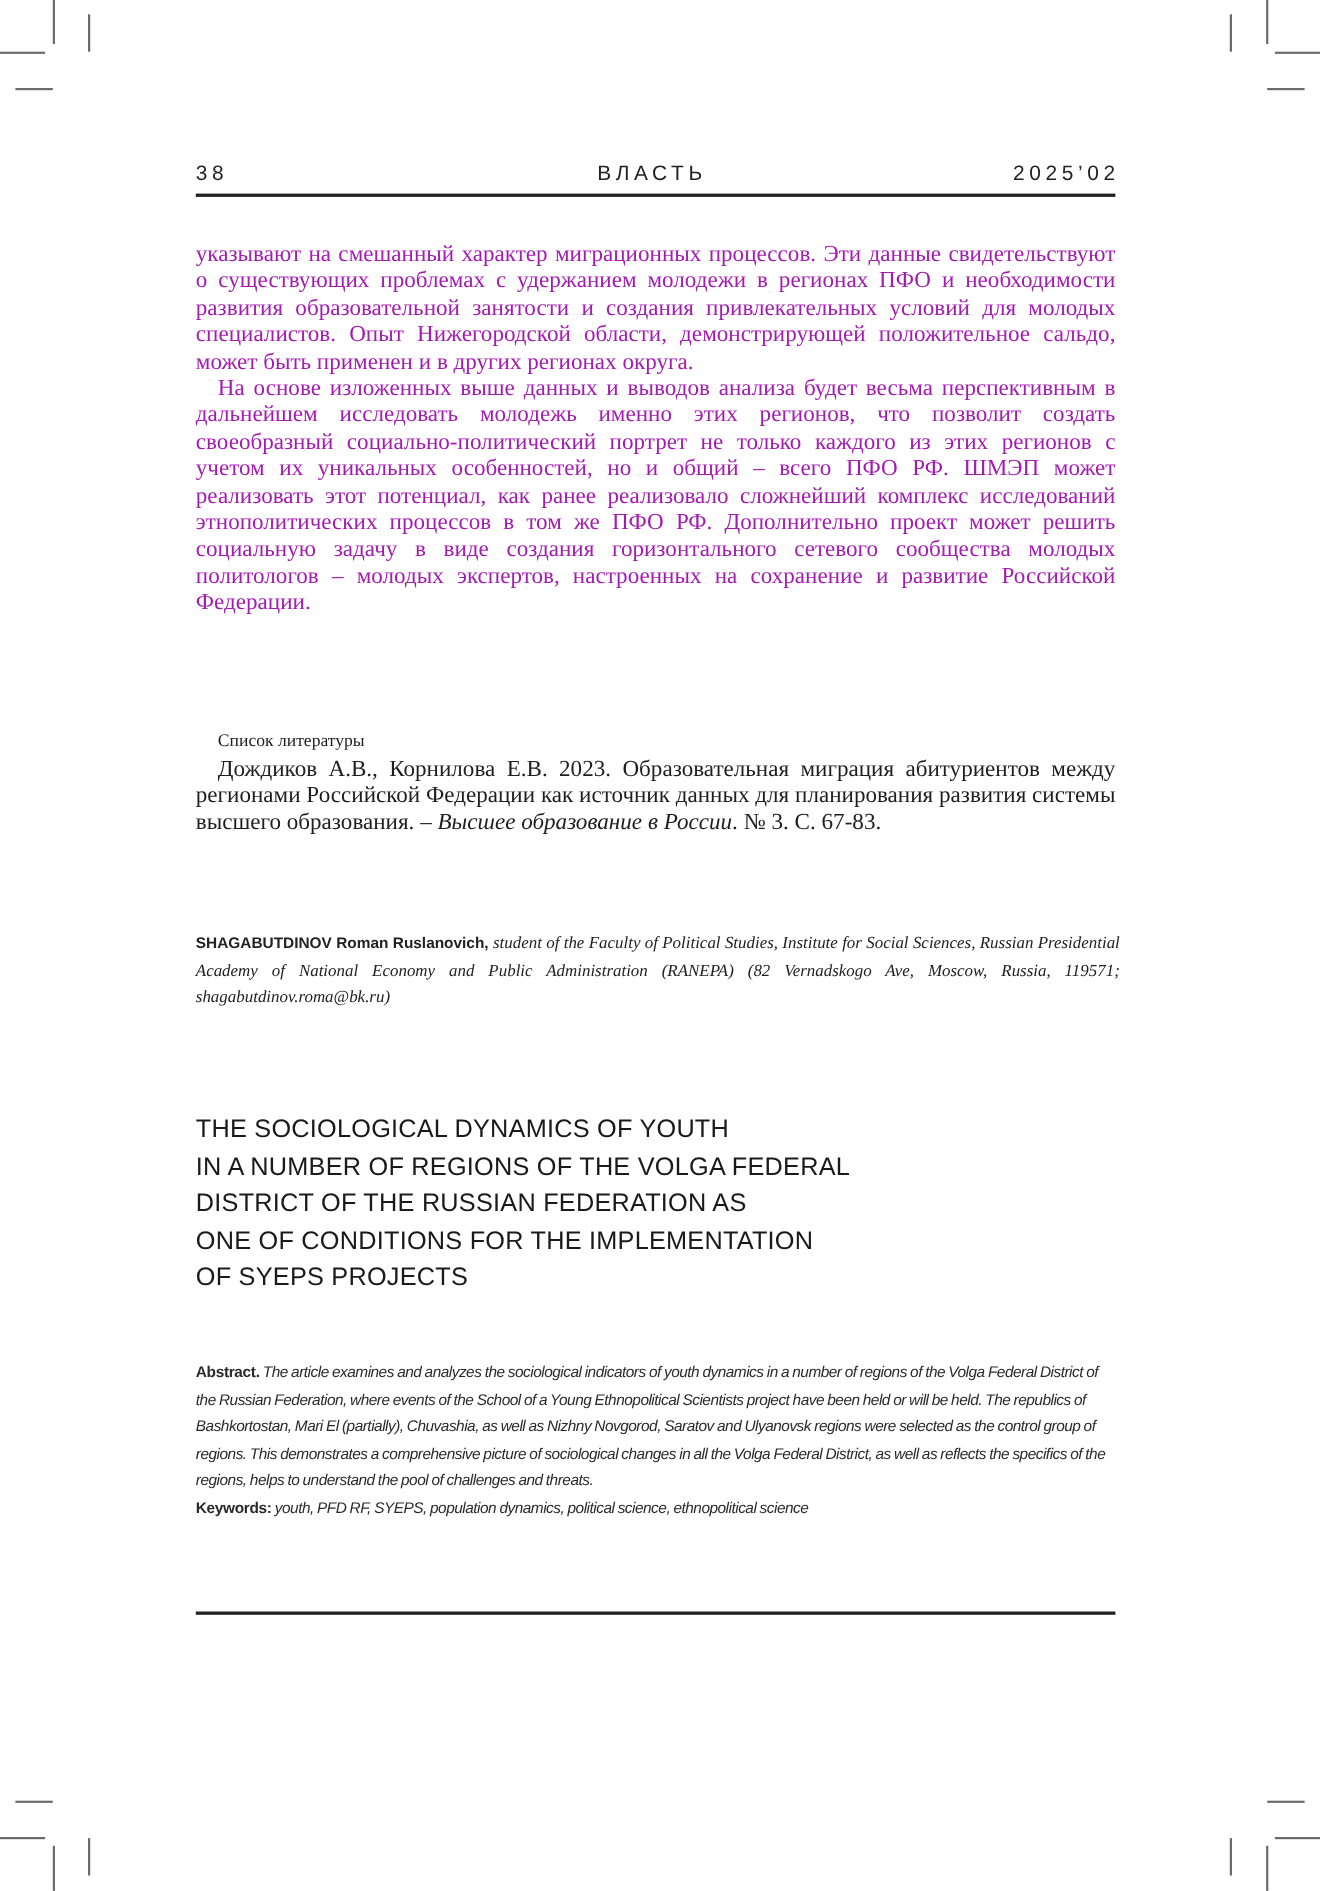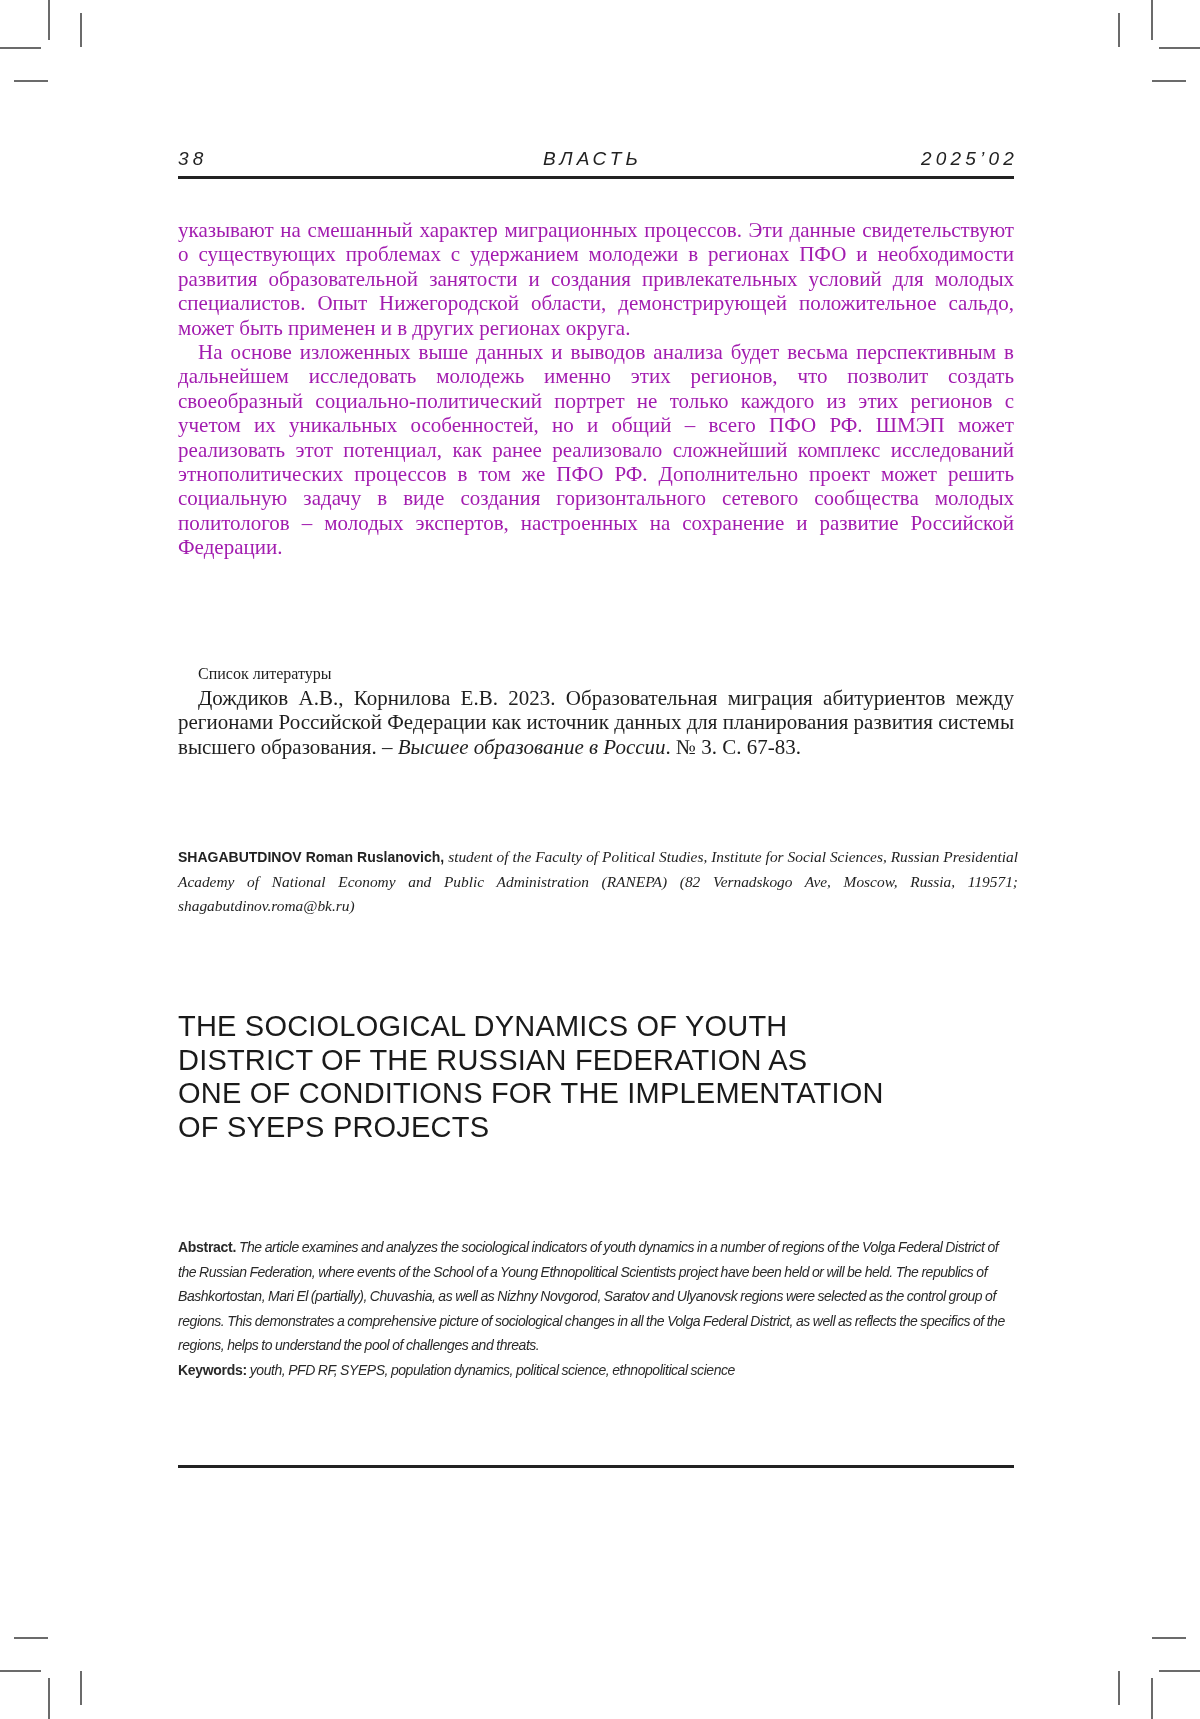--- a/index.html
+++ b/index.html
@@ -1,21 +1,21 @@
 <!DOCTYPE html>
 <html><head>
 <meta charset="utf-8">
 <style>
   html, body { margin: 0; padding: 0; background: #ffffff; }
   body { width: 1200px; height: 1719px; position: relative; overflow: hidden; color: #1a1a1a; }
   .crop { position: absolute; background: #6b6b6b; }
   .page { position: absolute; left: 178px; top: 0; width: 836px; }
 
   .running-head { position: absolute; top: 148px; left: 0; width: 836px; height: 30px;
-    font-family: "Liberation Sans", sans-serif; font-size: 19px; letter-spacing: 4.2px; color: #222; font-style: italic; }
+    font-family: "Liberation Sans", sans-serif; font-size: 19px; letter-spacing: 4.2px; color: #222; }
   .running-head span { position: absolute; top: 0; }
   .rh-page { left: 0; }
   .rh-journal { left: 365px; }
   .rh-issue { right: -4px; }
   .head-rule { position: absolute; top: 176px; left: 0; width: 836px; height: 3px; background: #222; }
 
   .body-text { position: absolute; top: 218px; left: 0; width: 836px;
     font-family: "Liberation Serif", serif; font-size: 21px; line-height: 24.4px;
     text-align: justify; color: #a21caf; }
   .body-text p { margin: 0; }
@@ -27,21 +27,21 @@
   .refs p { margin: 0; text-indent: 20px; }
   .refs em { font-style: italic; }
 
   .authors { position: absolute; top: 845px; left: 0; width: 840px;
     font-family: "Liberation Serif", serif; font-size: 15.4px; line-height: 24.5px; color: #222; text-align: justify; }
   .authors p { margin: 0; }
   .authors .aname { font-family: "Liberation Sans", sans-serif; font-weight: bold; font-style: normal; font-size: 14px; }
   .authors .adesc { font-style: italic; }
 
   .title { position: absolute; top: 1010px; left: 0; width: 836px;
-    font-family: "Liberation Sans", sans-serif; font-size: 29px; line-height: 33.5px; color: #1a1a1a;
+    font-family: "Liberation Sans", sans-serif; font-size: 23px; line-height: 33.5px; color: #1a1a1a;
     letter-spacing: 0.2px; margin: 0; font-weight: normal; }
   .title span { display: block; white-space: nowrap; }
 
   .abstract { position: absolute; top: 1235px; left: 0; width: 836px;
     font-family: "Liberation Sans", sans-serif; font-size: 14px; line-height: 24.6px; color: #2a2a2a;
     font-style: italic; letter-spacing: -0.45px; word-spacing: -0.5px; }
   .abstract p { margin: 0; }
   .abstract b { font-style: normal; font-weight: bold; letter-spacing: -0.3px; }
 
   .foot-rule { position: absolute; top: 1465px; left: 0; width: 836px; height: 3px; background: #222; }
@@ -87,20 +87,21 @@
     <h3>Список литературы</h3>
     <p><span>Дождиков А.В., Корнилова Е.В. 2023. Образовательная миграция абитуриентов между регионами Российской Федерации как источник данных для планирования развития системы высшего образования. – </span><em>Высшее образование в России</em><span>. № 3. С. 67-83.</span></p>
   </div>
 
   <div class="authors">
     <p><span class="aname">SHAGABUTDINOV Roman Ruslanovich,</span><span class="adesc"> student of the Faculty of Political Studies, Institute for Social Sciences, Russian Presidential Academy of National Economy and Public Administration (RANEPA) (82 Vernadskogo Ave, Moscow, Russia, 119571; shagabutdinov.roma@bk.ru)</span></p>
   </div>
 
   <h1 class="title">
     <span>THE SOCIOLOGICAL DYNAMICS OF YOUTH</span>
+    <span>IN A NUMBER OF REGIONS OF THE VOLGA FEDERAL</span>
     <span>DISTRICT OF THE RUSSIAN FEDERATION AS</span>
     <span>ONE OF CONDITIONS FOR THE IMPLEMENTATION</span>
     <span>OF SYEPS PROJECTS</span>
   </h1>
 
   <div class="abstract">
     <p><b>Abstract.</b><span> The article examines and analyzes the sociological indicators of youth dynamics in a number of regions of the Volga Federal District of the Russian Federation, where events of the School of a Young Ethnopolitical Scientists project have been held or will be held. The republics of Bashkortostan, Mari El (partially), Chuvashia, as well as Nizhny Novgorod, Saratov and Ulyanovsk regions were selected as the control group of regions. This demonstrates a comprehensive picture of sociological changes in all the Volga Federal District, as well as reflects the specifics of the regions, helps to understand the pool of challenges and threats.</span></p>
     <p><b>Keywords:</b><span> youth, PFD RF, SYEPS, population dynamics, political science, ethnopolitical science</span></p>
   </div>
 

